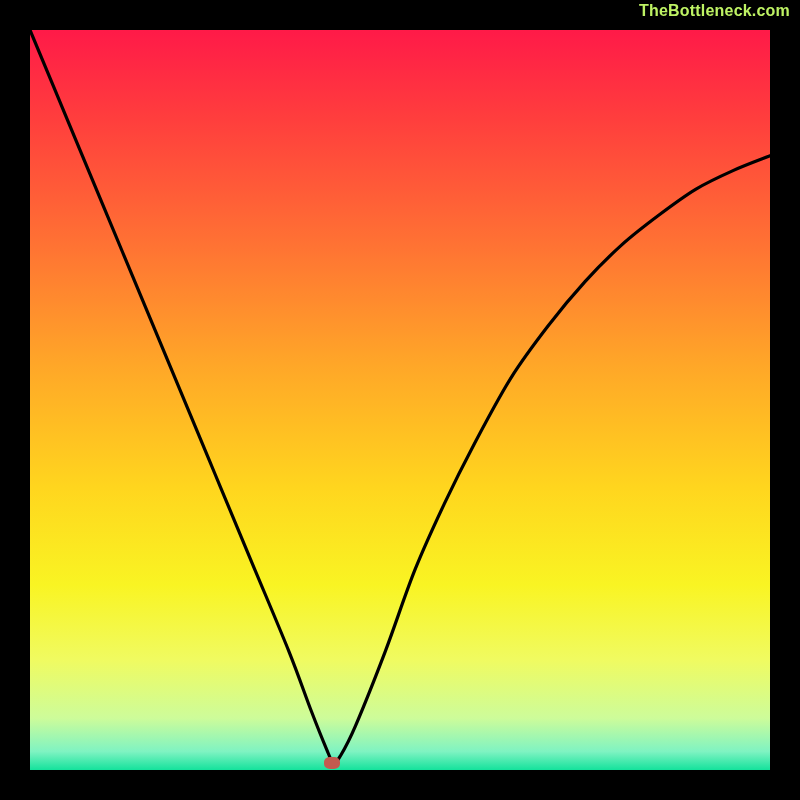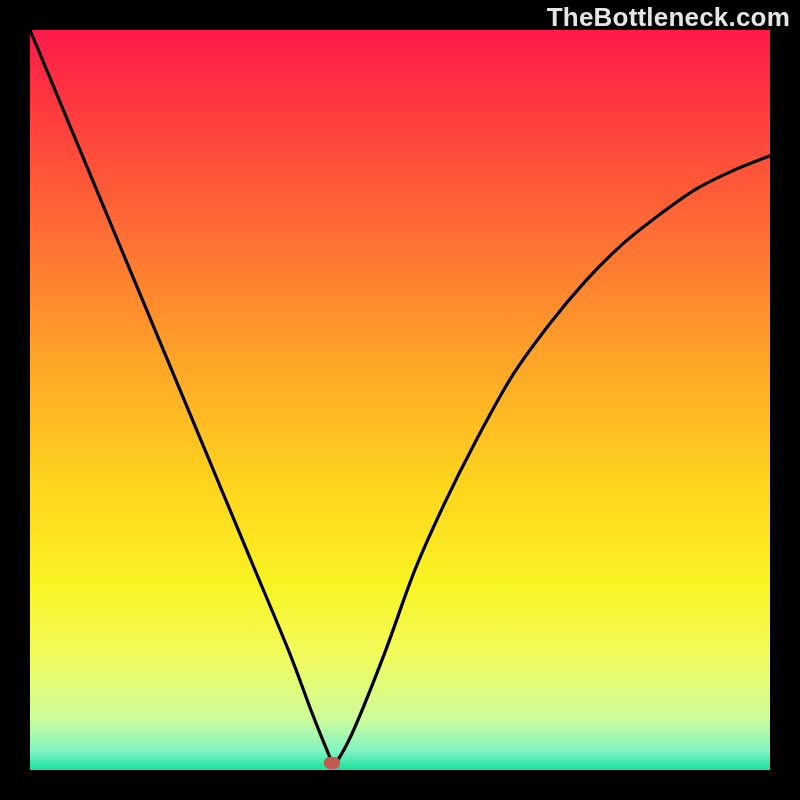--- a/index.html
+++ b/index.html
@@ -14,22 +14,22 @@
   .frame {
     position: relative;
     width: 800px;
     height: 800px;
     background: #000;
   }
   .watermark {
     position: absolute;
     top: 2px;
     right: 10px;
-    color: #e5e5e5;
-    font-size: 26px;
+    color: #bef264;
+    font-size: 16px;
     font-weight: 600;
     letter-spacing: 0.2px;
     z-index: 10;
   }
   .plot {
     position: absolute;
     left: 30px;
     top: 30px;
     width: 740px;
     height: 740px;

